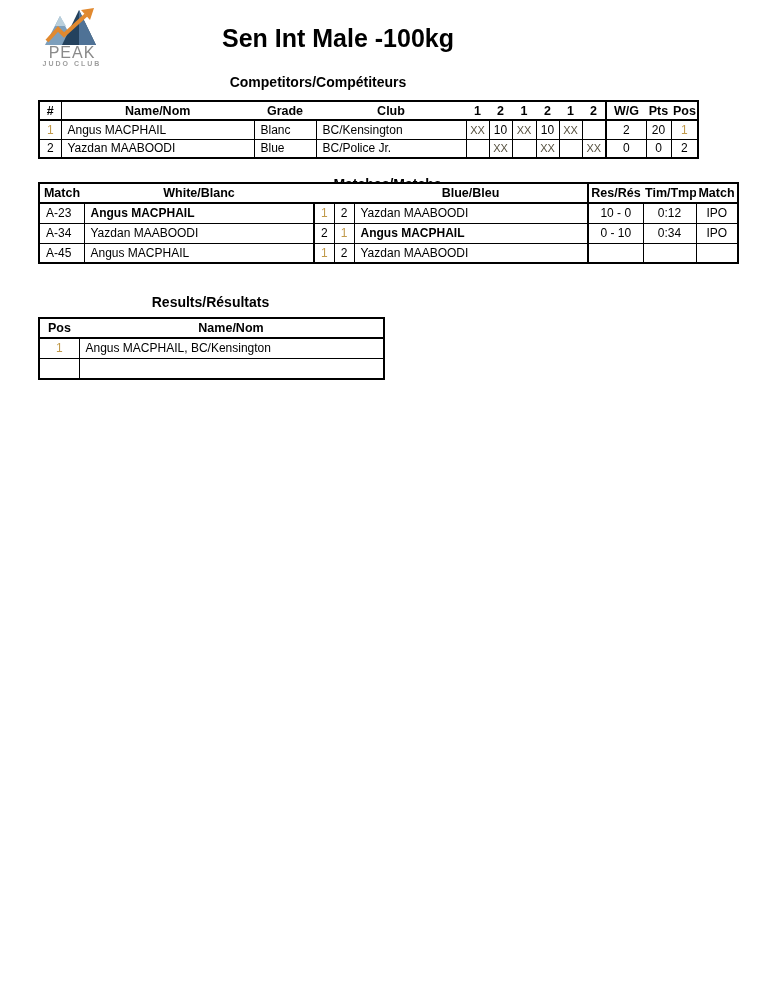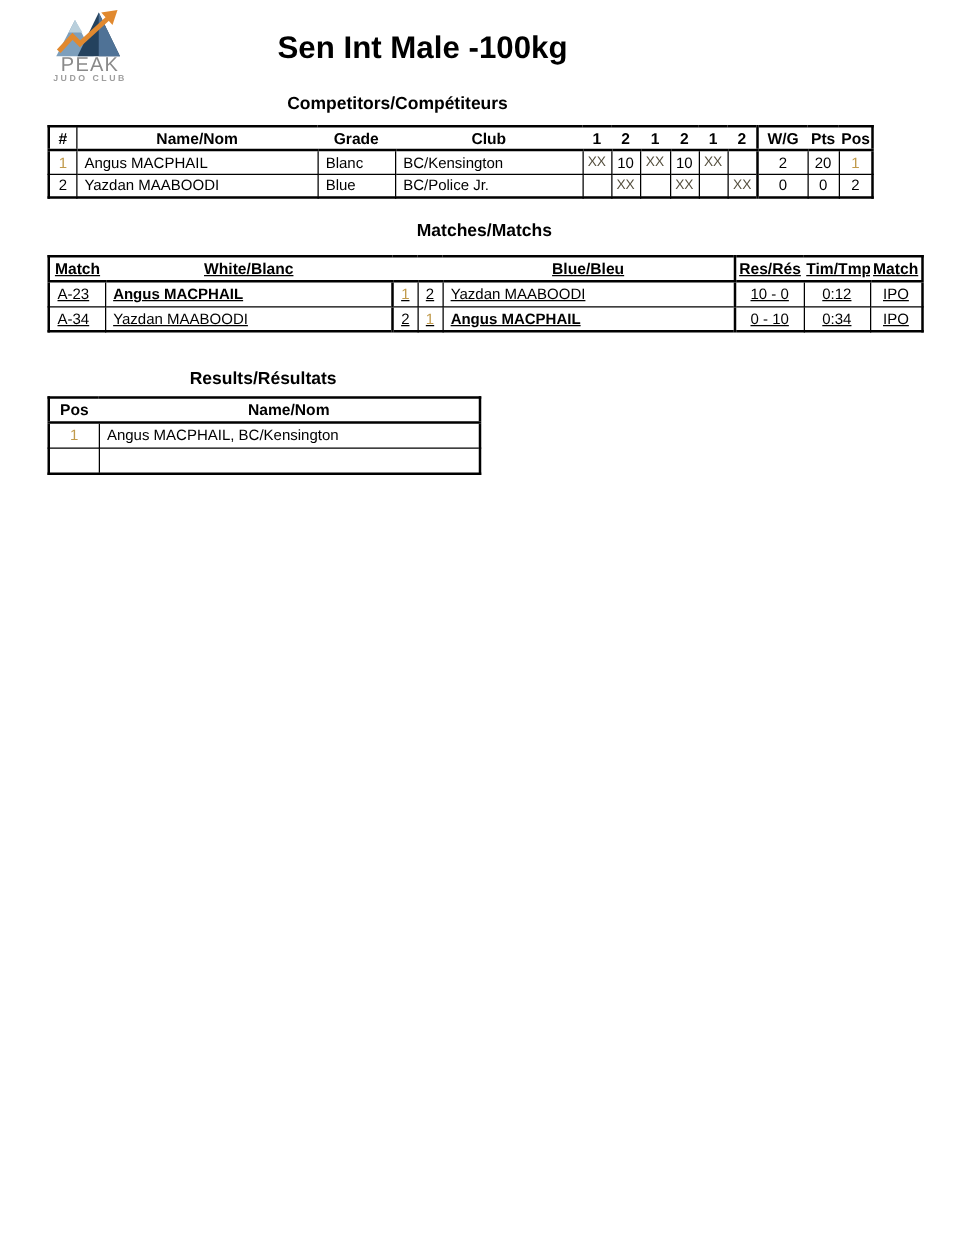--- a/index.html
+++ b/index.html
@@ -27,21 +27,21 @@
   td { border:1px solid #000; font-size:12px; text-align:center; padding:0 2px;
        white-space:nowrap; overflow:hidden; }
   td.l { text-align:left; padding-left:6px; }
   .sepL { border-left:2px solid #000 !important; }
   th.hbr { border-right:1px solid #000; }
   .gold { color:#C19A4B; }
   .xx   { color:#56503F; font-size:11px; }
   .win  { font-weight:bold; }
   #t-competitors { left:38px; top:100px; width:659px; }
   #t-competitors tr { height:19px; }
-  #t-matches { left:38px; top:204px; width:699px;text-decoration:underline; }
+  #t-matches { left:38px; top:182px; width:699px; }
   #t-matches tr { height:20px; }
   #t-results { left:38px; top:317px; width:345px; }
   #t-results tr { height:20px; }
   #t-results tr.last { height:21px; }
 </style>
 </head>
 <body>
 
 <div class="logo">
   <svg viewBox="0 0 58 38" width="58" height="38">
@@ -162,20 +162,30 @@
   <tr>
     <td class="l">A-34</td>
     <td class="l">Yazdan MAABOODI</td>
     <td class="sepL">2</td>
     <td class="gold">1</td>
     <td class="l win">Angus MACPHAIL</td>
     <td class="sepL">0 - 10</td>
     <td>0:34</td>
     <td>IPO</td>
   </tr>
+  <tr>
+    <td class="l">A-45</td>
+    <td class="l">Angus MACPHAIL</td>
+    <td class="sepL gold">1</td>
+    <td>2</td>
+    <td class="l">Yazdan MAABOODI</td>
+    <td class="sepL"></td>
+    <td></td>
+    <td></td>
+  </tr>
 </tbody>
   </table>
 
 <div class="section-heading" id="h-results">Results/Résultats</div>
 
 <table id="t-results">
   <colgroup>
       <col style="width:40px">
       <col style="width:305px">
     </colgroup>

